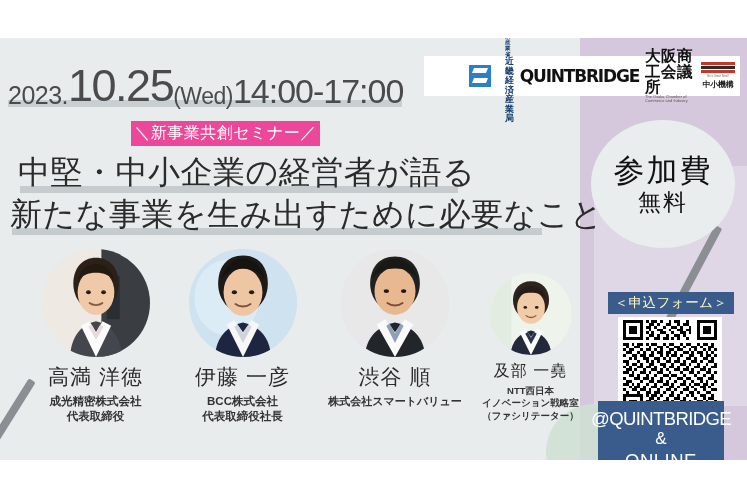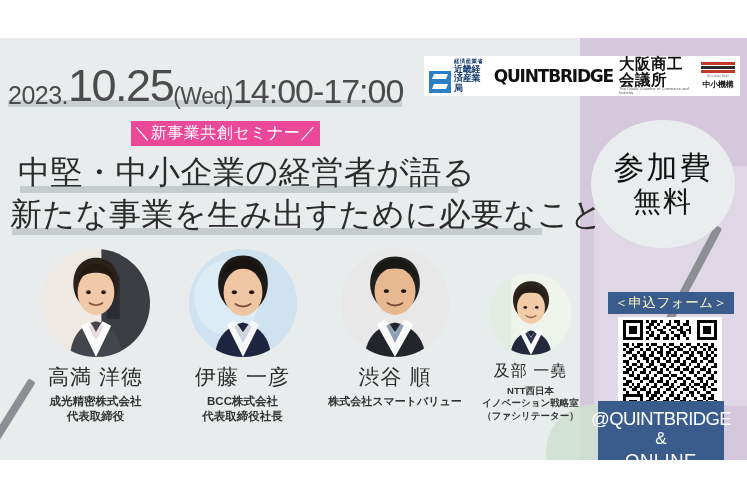--- a/index.html
+++ b/index.html
@@ -28,21 +28,21 @@
             padding-left:8px;box-sizing:border-box;}
   .date-hl{position:absolute;left:8px;top:62px;width:394px;height:7px;background:#c9cfd1;}
   .d-year{font-size:25px;color:#4b4b4b;font-weight:400;letter-spacing:-.5px;line-height:1;}
   .d-md{font-size:45px;color:#4b4b4b;font-weight:400;letter-spacing:-1.5px;line-height:1;}
   .d-day{font-size:23px;color:#4b4b4b;font-weight:400;line-height:1;letter-spacing:-.5px;}
   .d-time{font-size:34px;color:#4b4b4b;font-weight:400;letter-spacing:-1px;line-height:1;}
 
   
   .logobar{position:absolute;left:424px;top:18px;width:316px;height:40px;background:#ffffff;
            display:flex;align-items:center;gap:6px;padding:0 5px;box-sizing:border-box;}
-  .logo-meti{display:flex;align-items:flex-end;gap:3px;}
+  .logo-meti{display:flex;align-items:center;gap:14px;margin-left:40px;}
   .meti-mark{width:22px;height:22px;background:#2b7fc4;position:relative;flex:0 0 auto;}
   .meti-mark:before{content:"";position:absolute;left:4px;top:3px;width:14px;height:5px;background:#fff;
                     transform:skewX(-22deg);}
   .meti-mark:after{content:"";position:absolute;left:4px;top:13px;width:14px;height:5px;background:#fff;
                    transform:skewX(-22deg);}
   .meti-txt{line-height:1.05;}
   .meti-t1{font-size:5.5px;color:#123a6b;font-weight:700;letter-spacing:.3px;}
   .meti-t2{font-size:9px;color:#123a6b;font-weight:700;letter-spacing:-.2px;}
   .logo-qb{font-size:17px;font-weight:700;color:#111;letter-spacing:-1.2px;font-family:"DejaVu Sans",sans-serif;}
   .logo-occi{line-height:1;}
@@ -63,21 +63,21 @@
   .title1{left:18px;top:113px;font-size:32px;}
   .title2{left:10px;top:155px;font-size:32px;}
   .t-underline{position:absolute;background:#c6cccd;height:7px;}
   .tu1{left:20px;top:148px;width:438px;}
   .tu2{left:12px;top:190px;width:530px;}
 
   
   .free-circle{position:absolute;left:591px;top:82px;width:144px;height:128px;border-radius:50%;
                background:#e9edee;display:flex;flex-direction:column;align-items:center;justify-content:center;}
   .free-l1{font-size:31px;color:#111;letter-spacing:2px;line-height:1.15;}
-  .free-l2{font-size:28px;color:#111;letter-spacing:2px;line-height:1.15;position:relative;}
+  .free-l2{font-size:23px;color:#111;letter-spacing:2px;line-height:1.15;position:relative;}
   .free-l2:after{content:"";position:absolute;left:-2px;right:-2px;bottom:1px;height:6px;background:#d3d7d8;z-index:-1;}
 
   
   .qr-label{position:absolute;left:608px;top:254px;width:126px;height:22px;background:#3a5c8c;color:#fef9c3;
             display:flex;align-items:center;justify-content:center;font-size:13.5px;letter-spacing:.5px;}
   .qr-box{position:absolute;left:618px;top:279px;width:104px;height:100px;background:#fff;padding:3px;
           box-sizing:border-box;}
   .qr-canvas{width:100%;height:100%;display:block;}
   .online-box{position:absolute;left:598px;top:363px;width:126px;height:77px;background:#3a5c8c;color:#fff;
               display:flex;flex-direction:column;align-items:center;justify-content:center;line-height:1.18;}

